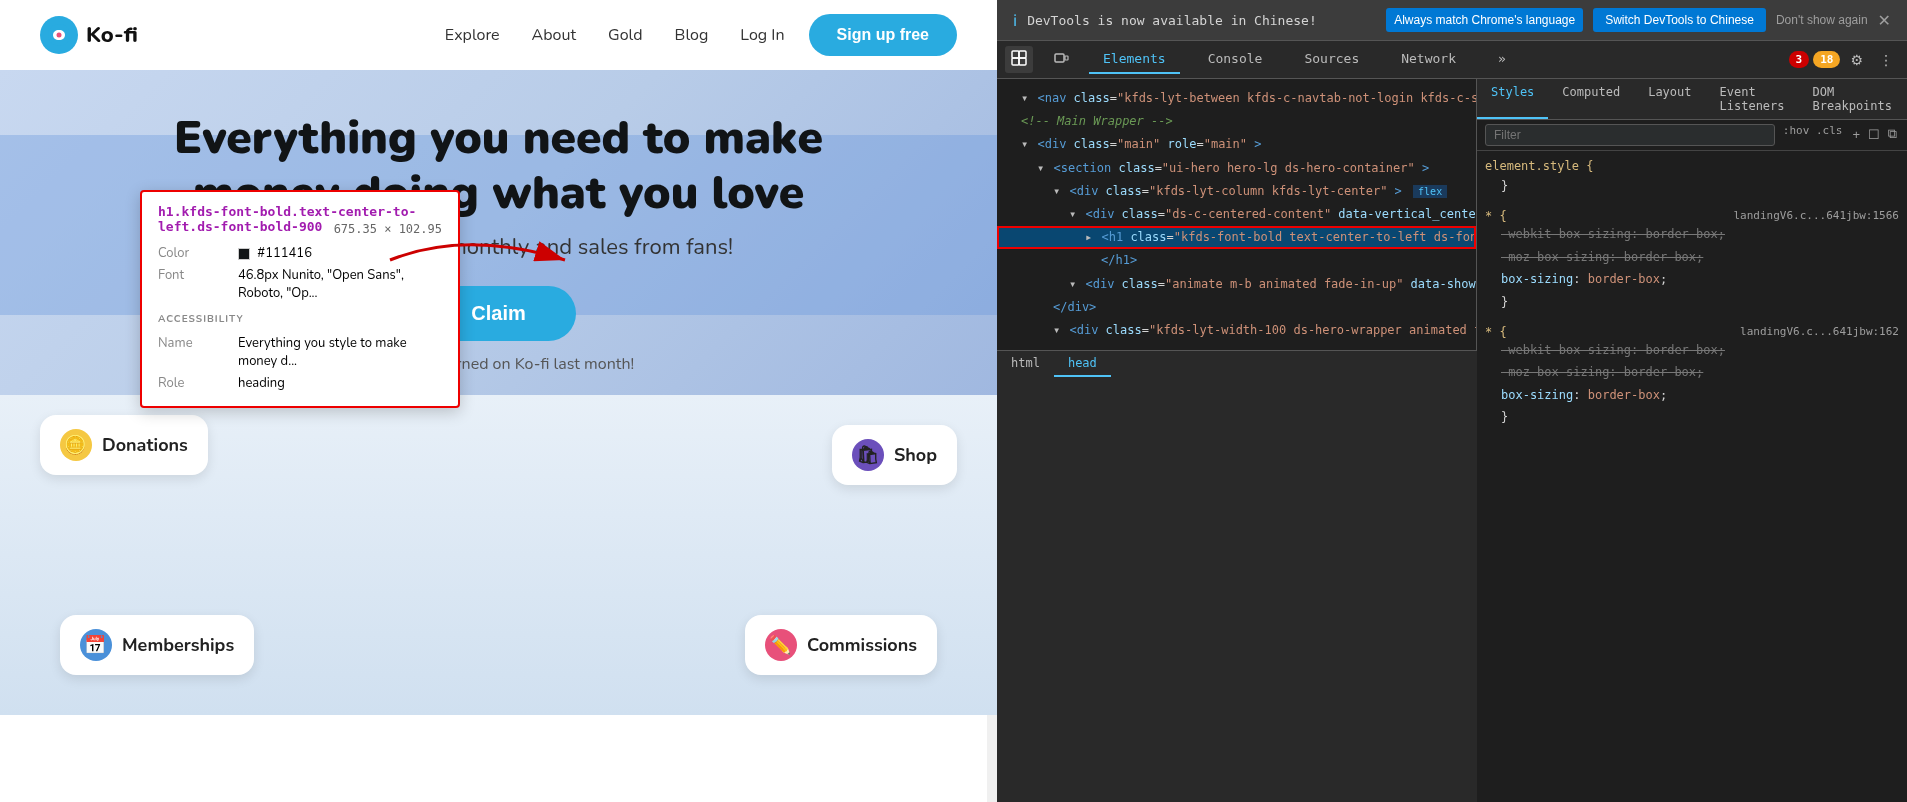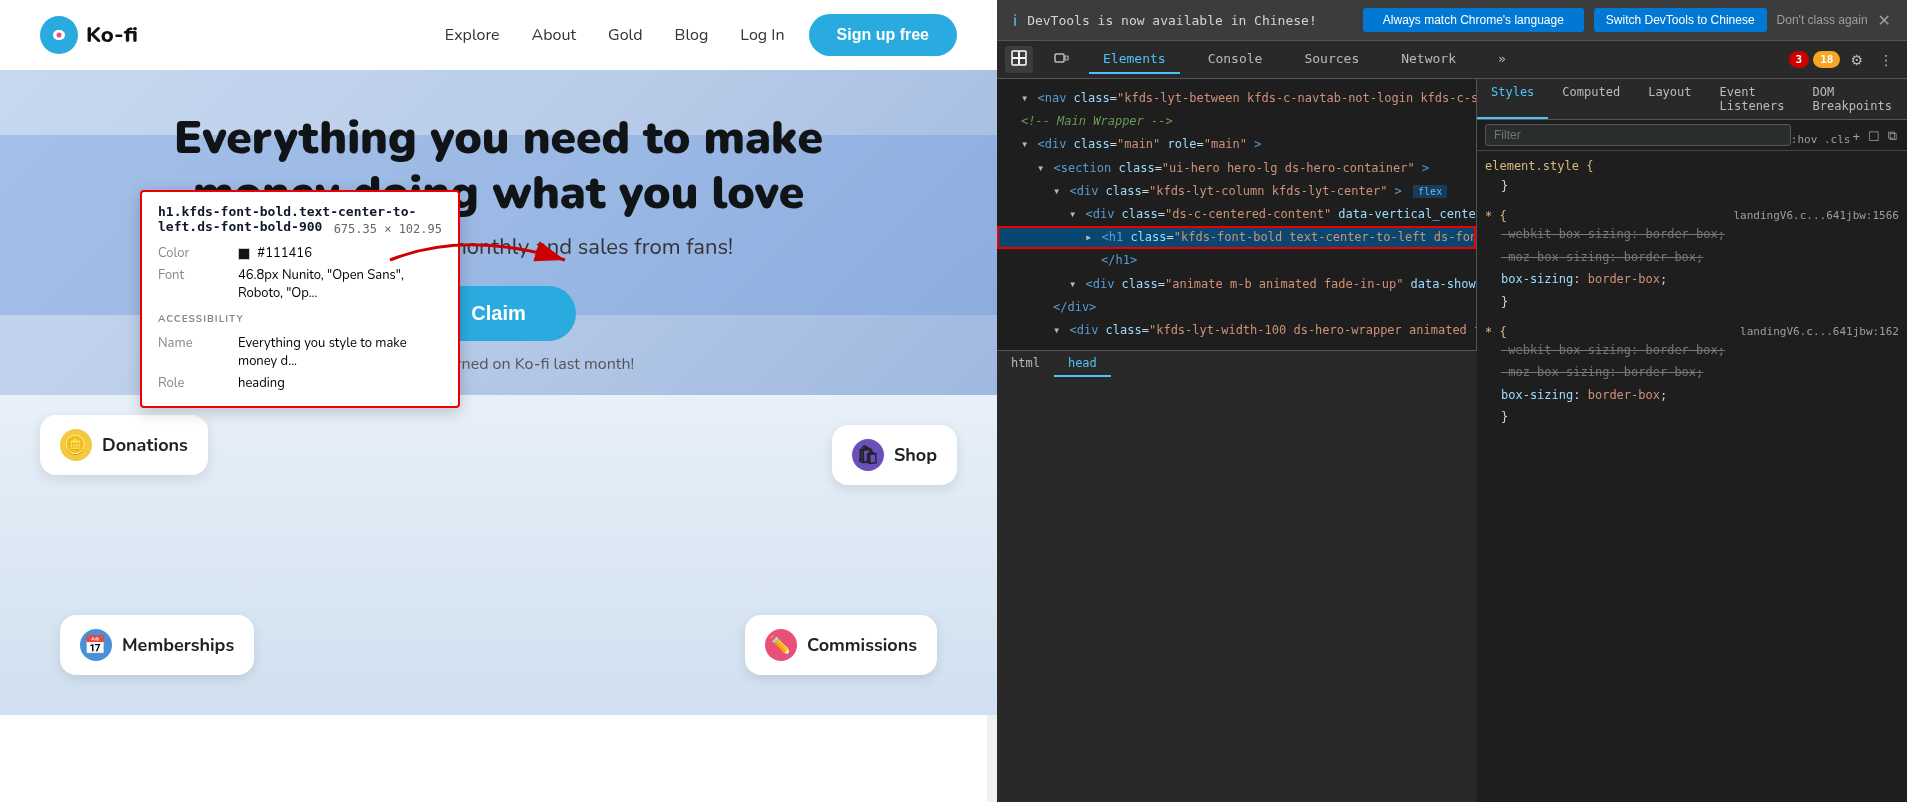--- a/index.html
+++ b/index.html
@@ -122,21 +122,21 @@
       border-radius: 4px;
       padding: 12px 16px;
       width: 320px;
       box-shadow: 0 4px 16px rgba(0,0,0,0.2);
       z-index: 100;
       font-size: 13px;
     }
     .inspector-tooltip .selector {
       font-family: monospace;
       font-size: 13px;
-      color: #0f172a;
+      color: #a21caf;
       font-weight: bold;
       margin-bottom: 8px;
     }
     .inspector-tooltip .size-label {
       font-family: monospace;
       font-size: 12px;
       color: #666;
       float: right;
       margin-top: -20px;
     }
@@ -238,21 +238,21 @@
     .notif-text {
       color: #d4d4d4;
       font-size: 13px;
       flex: 1;
     }
     .btn-match-lang {
       background: #0078d4;
       color: #fff;
       border: none;
       border-radius: 3px;
-      padding: 5px 20px;
+      padding: 5px 8px;
       font-size: 12px;
       cursor: pointer;
     }
     .btn-switch-devtools {
       background: #0078d4;
       color: #fff;
       border: none;
       border-radius: 3px;
       padding: 5px 12px;
       font-size: 12px;
@@ -419,24 +419,25 @@
       cursor: pointer;
     }
     .styles-tab.active {
       color: #4fc3f7;
       border-bottom: 2px solid #4fc3f7;
     }
 
     
     .styles-filter {
       display: flex;
-      align-items: flex-end;
+      align-items: flex-start;
       padding: 4px 8px;
       background: #1e1e1e;
       border-bottom: 1px solid #444;
+      gap: 8px;
       flex-shrink: 0;
     }
     .styles-filter input {
       background: #2a2d2e;
       border: 1px solid #555;
       color: #d4d4d4;
       padding: 3px 8px;
       border-radius: 3px;
       font-size: 12px;
       flex: 1;
@@ -636,21 +637,21 @@
   </div>
 </div>
 
 <div id="devtools-panel">
 
   <div class="devtools-notification">
     <span class="notif-icon">ℹ</span>
     <span class="notif-text">DevTools is now available in Chinese!</span>
     <button class="btn-match-lang">Always match Chrome's language</button>
     <button class="btn-switch-devtools">Switch DevTools to Chinese</button>
-    <button class="btn-dont-show">Don't class again</button>
+    <button class="btn-dont-show">Don't show again</button>
     <button class="btn-close-notif">✕</button>
   </div>
 
   <div class="devtools-toolbar">
     <button class="devtools-toolbar-btn active" title="Inspect element">
       <svg width="16" height="16" viewBox="0 0 16 16" fill="currentColor">
         <rect x="1" y="1" width="7" height="7" rx="1" fill="none" stroke="currentColor" stroke-width="1.5"></rect>
         <rect x="8" y="1" width="7" height="7" rx="1" fill="none" stroke="currentColor" stroke-width="1.5"></rect>
         <rect x="1" y="8" width="7" height="7" rx="1" fill="none" stroke="currentColor" stroke-width="1.5"></rect>
         <rect x="8" y="8" width="7" height="7" rx="1" fill="none" stroke="currentColor" stroke-width="1.5"></rect>

